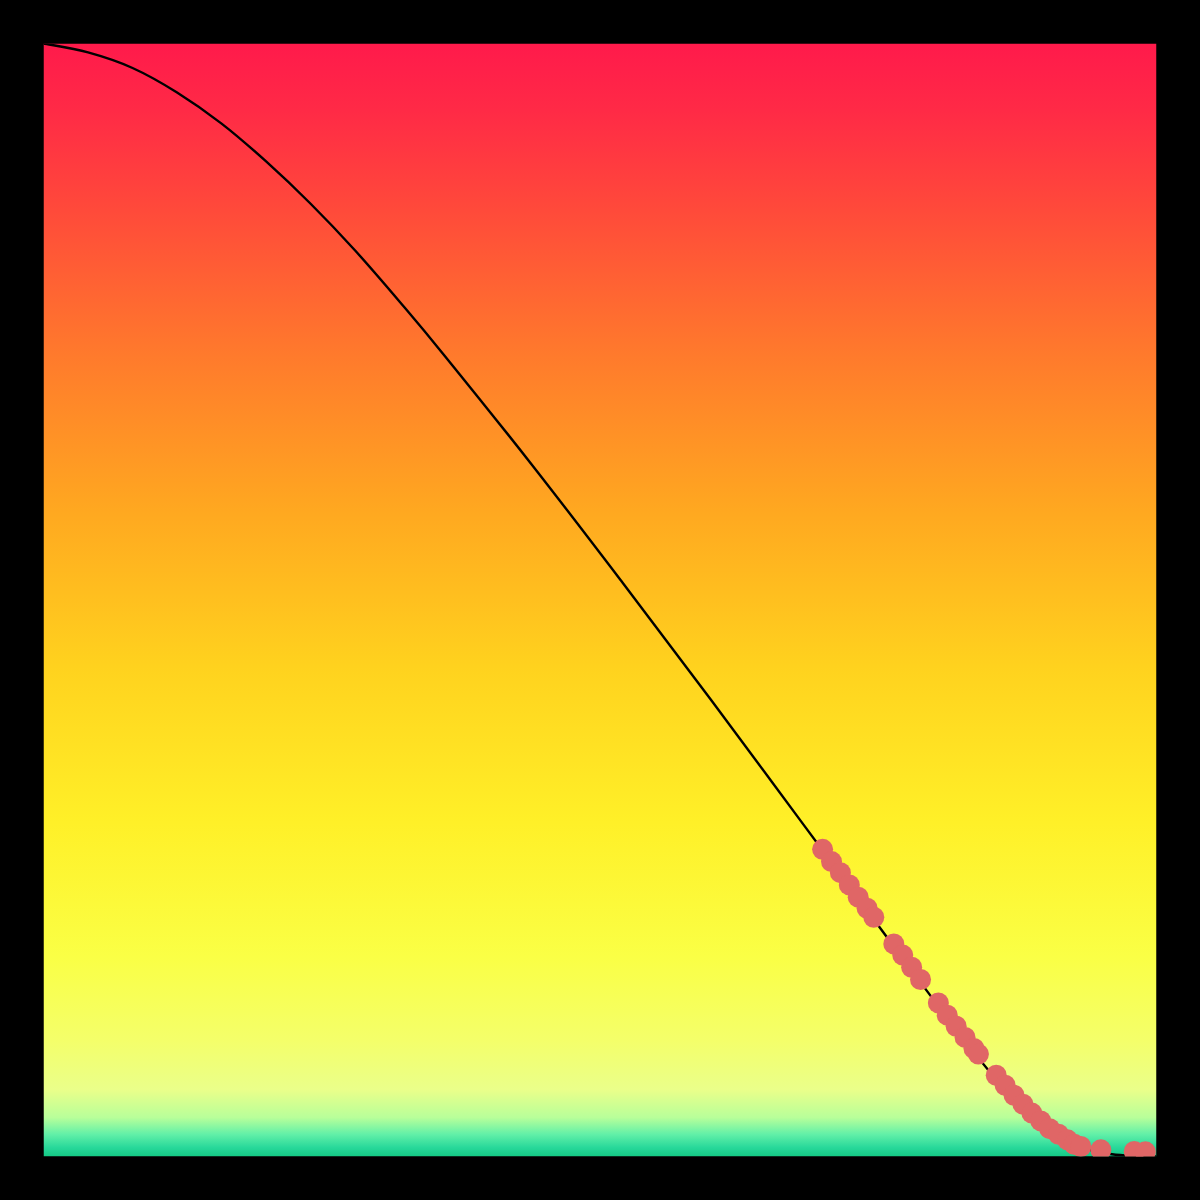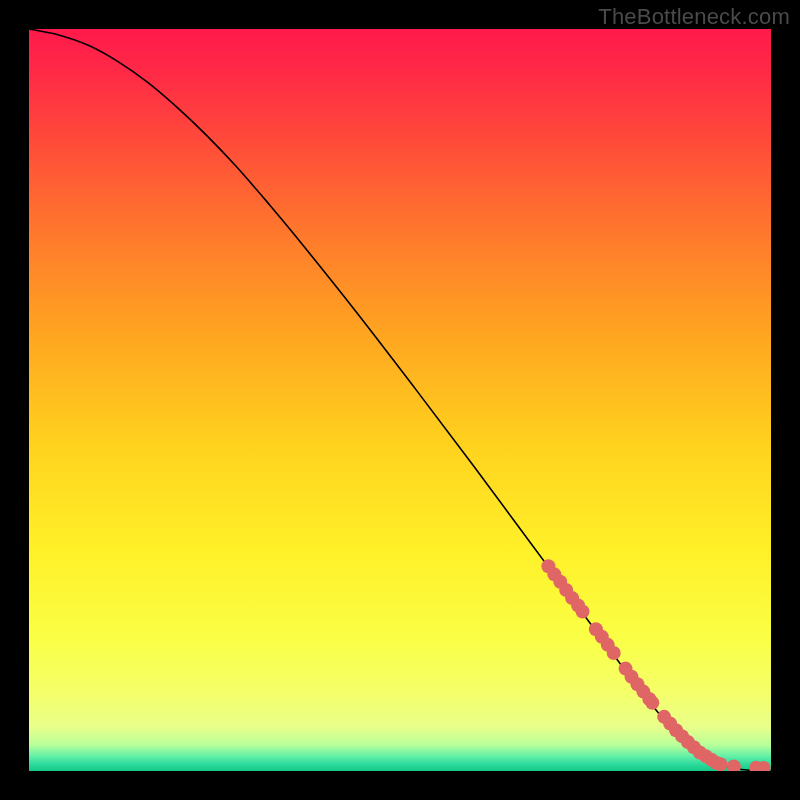--- a/index.html
+++ b/index.html
@@ -26,21 +26,20 @@
     top: 29px;
     width: 742px;
     height: 742px;
   }
   svg { display: block; }
 </style>
 </head>
 <body>
 <div class="frame">
 
-  <div class="watermark">TheBottleneck.com</div>
 
   <div class="plot">
     <svg id="chart-svg" width="742" height="742" viewBox="0 0 742 742">
       <defs>
         <linearGradient id="bggrad" x1="0" y1="0" x2="0" y2="1">
             <stop offset="0.00%" stop-color="#ff1a4b"></stop>
             <stop offset="6.00%" stop-color="#ff2a46"></stop>
             <stop offset="15.00%" stop-color="#ff4a3a"></stop>
             <stop offset="28.00%" stop-color="#ff7a2c"></stop>
             <stop offset="42.00%" stop-color="#ffa820"></stop>

